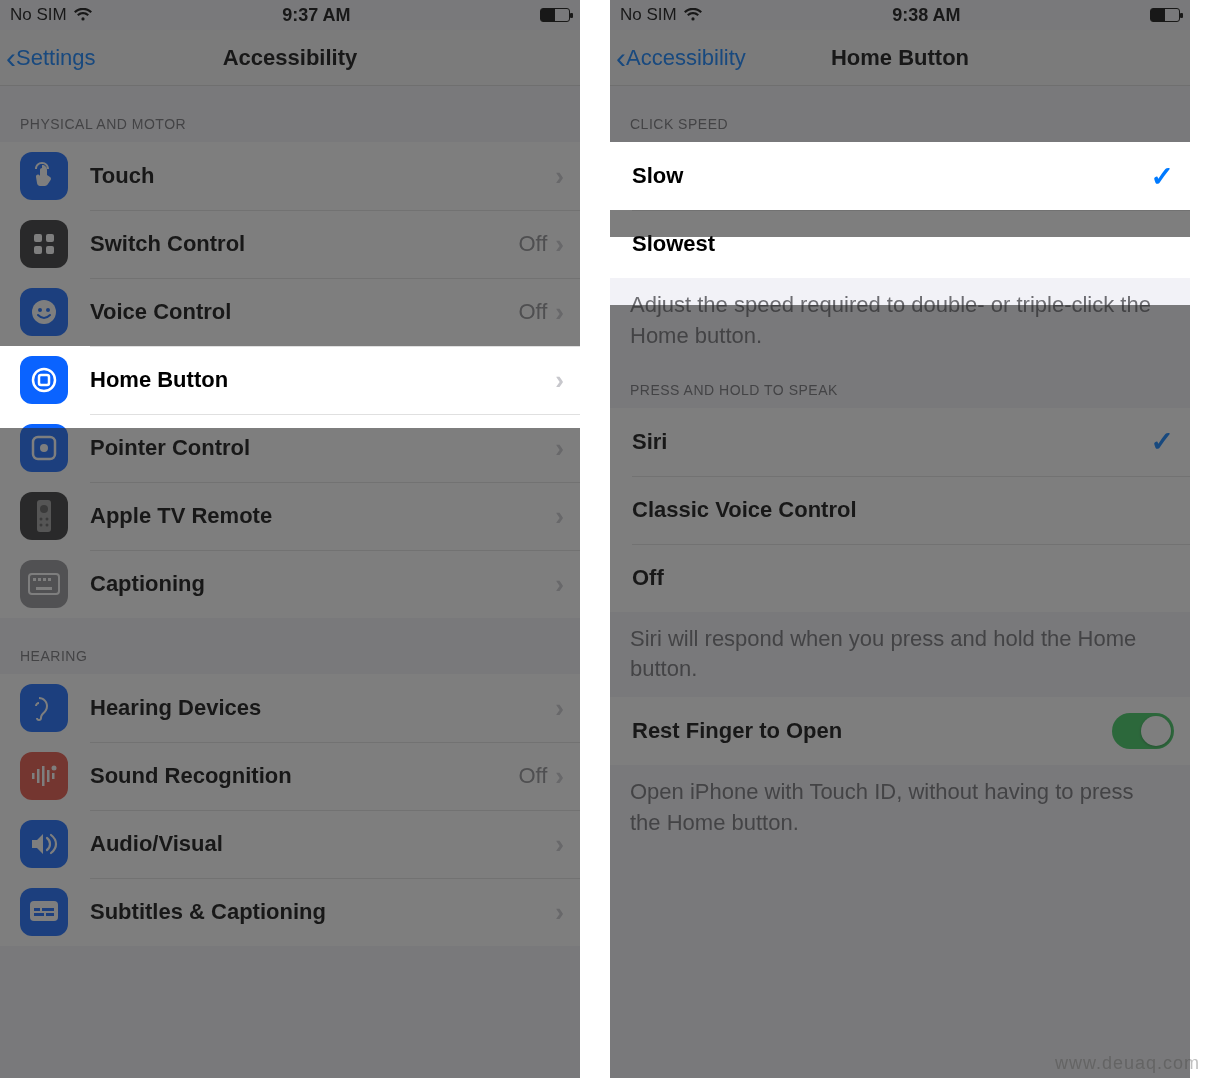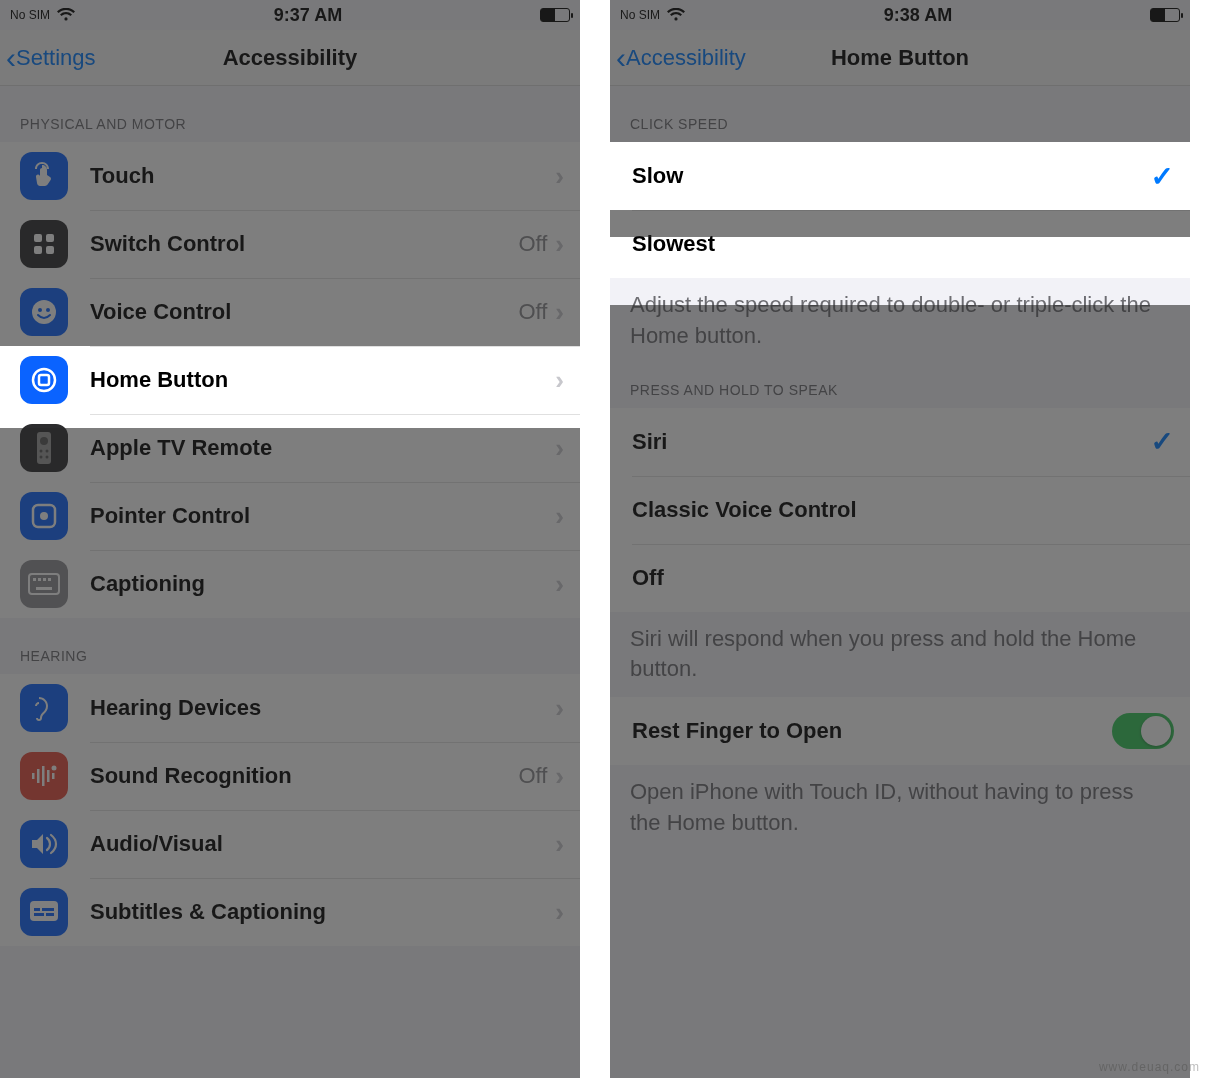--- a/index.html
+++ b/index.html
@@ -29,21 +29,21 @@
   .status-bar {
     height: 30px;
     display: flex;
     align-items: center;
     justify-content: space-between;
     padding: 0 10px;
     font-size: 18px;
     font-weight: 600;
     color: #000;
   }
-  .status-left { display:flex; align-items:center; gap:6px; font-weight:500; font-size:12px; }
+  .status-left { display:flex; align-items:center; gap:6px; font-weight:500; font-size:17px; }
   .status-center { font-weight:600; }
   .status-right { display:flex; align-items:center; gap:4px; }
   .battery {
     width: 30px; height: 14px; border:1.5px solid #000; border-radius:3px; position:relative;
     display:flex; align-items:center;
   }
   .battery::after{ content:""; position:absolute; right:-4px; top:4px; width:2.5px; height:5px; background:#000; border-radius:1px;}
   .battery-fill{ height:100%; width:50%; background:#000; border-radius:1px 0 0 1px;}
   .nav-bar {
     height: 56px;
@@ -101,21 +101,21 @@
   .row.highlight{ background:#fff; position:relative; z-index:10;}
   .row.no-icon{ padding-left:22px; height:68px;}
   .toggle{
     width:62px; height:36px; background:#34c759; border-radius:18px; position:relative;
   }
   .toggle .knob{
     position:absolute; right:3px; top:3px; width:30px; height:30px; background:#fff; border-radius:50%;
     box-shadow:0 1px 3px rgba(0,0,0,0.3);
   }
   .watermark{
-    position:absolute; bottom:4px; right:28px; font-size:12px; color:#bfbfbf; letter-spacing:1px;
+    position:absolute; bottom:4px; right:28px; font-size:18px; color:#bfbfbf; letter-spacing:1px;
   }
   svg{ display:block; }
 </style>
 </head>
 <body>
 
 <div class="phone">
   <div class="status-bar">
     <div class="status-left">
       <span>No SIM</span>
@@ -184,50 +184,50 @@
     </div>
 
     <div class="row highlight">
       <div class="row-icon">
         <svg width="30" height="30" viewBox="0 0 30 30">
             <circle cx="15" cy="15" r="11" fill="none" stroke="#fff" stroke-width="2.5"></circle>
             <rect x="10" y="10" width="10" height="10" rx="2" fill="none" stroke="#fff" stroke-width="2.5"></rect>
           </svg>
       </div>
       <div class="row-label">Home Button</div>
+      <div class="chev">›</div>
+    </div>
+
+    <div class="row">
+      <div class="row-icon">
+        <svg width="30" height="30" viewBox="0 0 30 30">
+            <rect x="4" y="4" width="22" height="22" rx="5" fill="none" stroke="#fff" stroke-width="2.5"></rect>
+            <circle cx="15" cy="15" r="4" fill="#fff"></circle>
+          </svg>
+      </div>
+      <div class="row-label">Pointer Control</div>
       <div class="chev">›</div>
     </div>
 
     <div class="row">
       <div class="row-icon dark">
         <svg width="18" height="34" viewBox="0 0 18 34">
             <rect x="2" y="1" width="14" height="32" rx="3" fill="#9a9a9a"></rect>
             <circle cx="9" cy="10" r="4" fill="#555"></circle>
             <circle cx="6" cy="20" r="1.5" fill="#555"></circle>
             <circle cx="12" cy="20" r="1.5" fill="#555"></circle>
             <circle cx="6" cy="26" r="1.5" fill="#555"></circle>
             <circle cx="12" cy="26" r="1.5" fill="#555"></circle>
           </svg>
       </div>
       <div class="row-label">Apple TV Remote</div>
       <div class="chev">›</div>
     </div>
 
     <div class="row">
-      <div class="row-icon">
-        <svg width="30" height="30" viewBox="0 0 30 30">
-            <rect x="4" y="4" width="22" height="22" rx="5" fill="none" stroke="#fff" stroke-width="2.5"></rect>
-            <circle cx="15" cy="15" r="4" fill="#fff"></circle>
-          </svg>
-      </div>
-      <div class="row-label">Pointer Control</div>
-      <div class="chev">›</div>
-    </div>
-
-    <div class="row">
       <div class="row-icon dark" style="background:#8e8e93">
         <svg width="32" height="22" viewBox="0 0 32 22">
             <rect x="1" y="1" width="30" height="20" rx="3" fill="none" stroke="#fff" stroke-width="2"></rect>
             <rect x="5" y="5" width="3" height="3" fill="#fff"></rect>
             <rect x="10" y="5" width="3" height="3" fill="#fff"></rect>
             <rect x="15" y="5" width="3" height="3" fill="#fff"></rect>
             <rect x="20" y="5" width="3" height="3" fill="#fff"></rect>
             <rect x="8" y="14" width="16" height="3" fill="#fff"></rect>
           </svg>
       </div>

